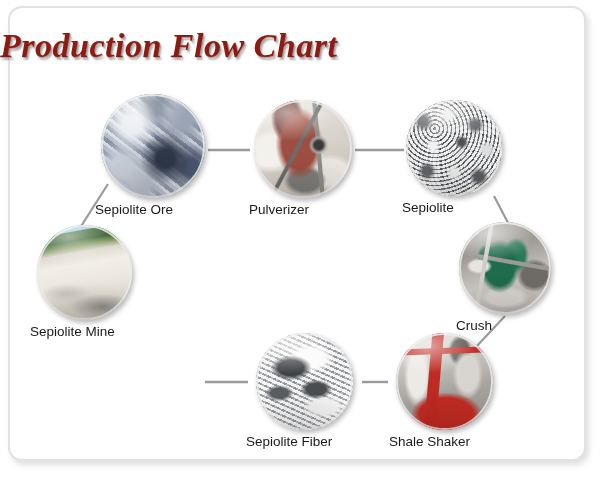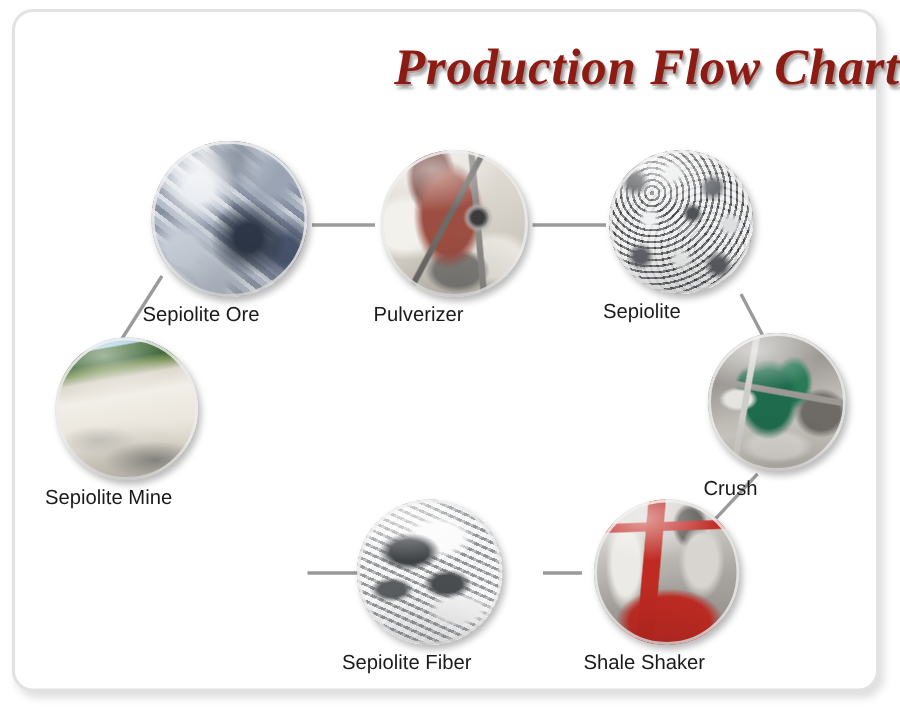--- a/index.html
+++ b/index.html
@@ -33,21 +33,21 @@
     background: #ffffff;
     box-sizing: border-box;
   }
 
   
   .title {
     position: absolute;
     left: 0;
     top: 27px;
     width: 600px;
-    text-align: right;
+    text-align: left;
     font-family: "Liberation Serif", serif;
     font-weight: bold;
     font-style: italic;
     font-size: 34px;
     letter-spacing: 0.5px;
     color: #8c1c13;
     text-shadow: 2px 3px 2px rgba(150,150,150,0.75),
                  1px 1px 0 rgba(120,30,20,0.4);
     white-space: nowrap;
   }
@@ -293,39 +293,39 @@
 
   <div class="node" style="left:249px; top:100px; width:108px;">
     <div class="bubble" style="width:98px; height:98px; margin:0 auto;">
       <div class="photo ph-pulv"></div>
       <div class="ring"></div>
       <div class="gloss"></div>
     </div>
     <div class="label">Pulverizer</div>
   </div>
 
-  <div class="node" style="left:469px; top:222px; width:98px;">
+  <div class="node" style="left:456px; top:222px; width:98px;">
     <div class="bubble" style="width:92px; height:92px; margin:0 auto;">
       <div class="photo ph-crush"></div>
       <div class="ring"></div>
       <div class="gloss"></div>
     </div>
     <div class="label">Crush</div>
   </div>
 
   <div class="node" style="left:389px; top:333px; width:110px;">
     <div class="bubble" style="width:97px; height:97px; margin:0 auto;">
       <div class="photo ph-shaker"></div>
       <div class="ring"></div>
       <div class="gloss"></div>
     </div>
     <div class="label">Shale Shaker</div>
   </div>
 
-  <div class="node" style="left:228px; top:333px; width:117px;">
+  <div class="node" style="left:246px; top:333px; width:117px;">
     <div class="bubble" style="width:97px; height:97px; margin:0 auto;">
       <div class="photo ph-fiber"></div>
       <div class="ring"></div>
       <div class="gloss"></div>
     </div>
     <div class="label">Sepiolite Fiber</div>
   </div>
 
 
 </div>

